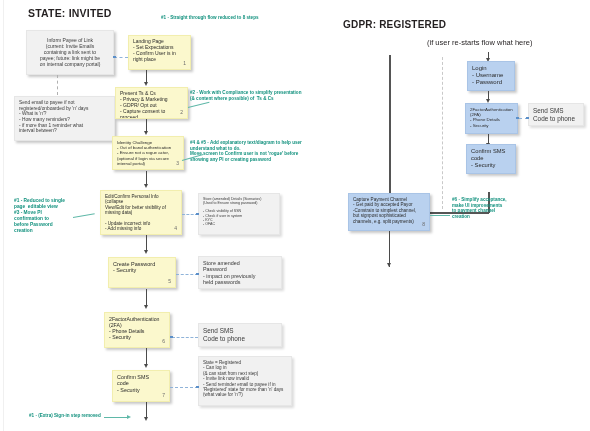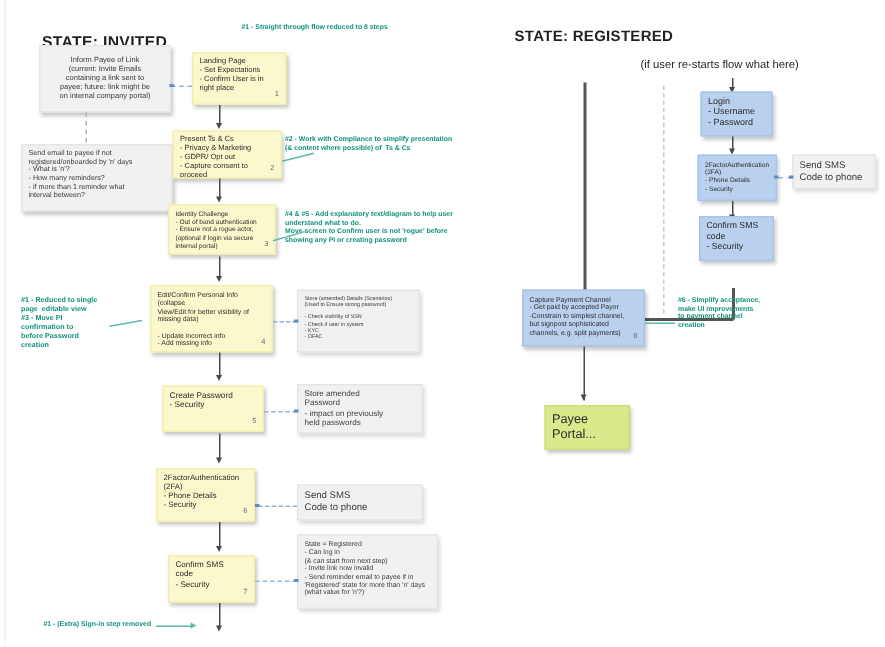--- a/index.html
+++ b/index.html
@@ -58,21 +58,21 @@
 
   
   .edge{position:absolute;left:3px;top:0;bottom:0;width:1px;background:#f0f0f0;}
 </style>
 </head>
 <body>
 
 <div class="canvas">
   <div class="edge"></div>
 
-  <div class="abs state-head" style="left:28px;top:22px;font-size:10.5px;">STATE: INVITED</div>
+  <div class="abs state-head" style="left:28px;top:7px;font-size:10.5px;">STATE: INVITED</div>
 
   <div class="abs anno" style="left:161px;top:15px;font-size:4.6px;white-space:pre;">#1 - Straight through flow reduced to 8 steps</div>
 
   <div class="abs node grey center" style="left:26px;top:30px;width:88px;height:45px;font-size:5px;text-align:center;">
     <div>
       <span class="ln">Inform Payee of Link</span>
       <span class="ln">(current: Invite Emails</span>
       <span class="ln">containing a link sent to</span>
       <span class="ln">payee; future: link might be</span>
       <span class="ln">on internal company portal)</span>
@@ -225,21 +225,21 @@
   <div class="abs dash-h" style="left:170px;top:387px;width:28px;"></div>
   <div class="abs sq" style="left:196px;top:385.5px;"></div>
 
   <div class="abs vline" style="left:146px;top:402px;height:16px;"></div>
   <div class="abs arrowdown" style="left:144px;top:417px;"></div>
 
   <div class="abs anno" style="left:29px;top:413px;font-size:4.6px;white-space:nowrap;">#1 - (Extra) Sign-in step removed</div>
   <div class="abs anno-line" style="left:104px;top:417px;width:25px;"></div>
   <div class="abs" style="left:127px;top:414.5px;width:0;height:0;border-top:2px solid transparent;border-bottom:2px solid transparent;border-left:4px solid #5fb8a8;"></div>
 
-  <div class="abs state-head" style="left:343px;top:19px;font-size:10px;">STATE: REGISTERED</div>
+  <div class="abs state-head" style="left:343px;top:19px;font-size:10px;">GDPR: REGISTERED</div>
 
   <div class="abs subnote" style="left:427px;top:38px;font-size:7.5px;">(if user re-starts flow what here)</div>
 
   <div class="abs vline" style="left:488px;top:52px;height:8px;"></div>
   <div class="abs arrowdown" style="left:486px;top:58px;"></div>
 
   <div class="abs dash-grey-v" style="left:442px;top:57px;height:152px;border-left:1px dashed #c9c9c9;"></div>
 
   <div class="abs thick-v" style="left:389px;top:55px;height:158px;"></div>
   <div class="abs thick-h" style="left:389px;top:212px;width:100px;"></div>
@@ -293,17 +293,13 @@
   <div class="abs anno" style="left:452px;top:197px;font-size:4.6px;white-space:pre;">#6 - Simplify acceptance,
 make UI improvements
 to payment channel
 creation</div>
   <div class="abs anno-line" style="left:430px;top:215px;width:20px;"></div>
 
   <div class="abs vline" style="left:389px;top:231px;height:36px;"></div>
   <div class="abs arrowdown" style="left:387px;top:263px;"></div>
 
 
-  <div class="abs node green" style="left:363px;top:270px;width:57px;height:30px;font-size:8.5px;">
-    <span class="ln">Payee</span>
-    <span class="ln">Portal...</span>
-  </div>
 </div>
 
 </body></html>

